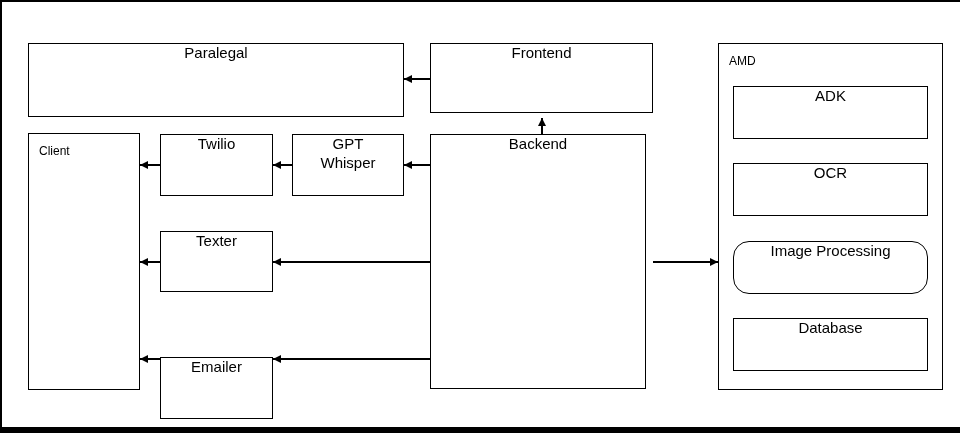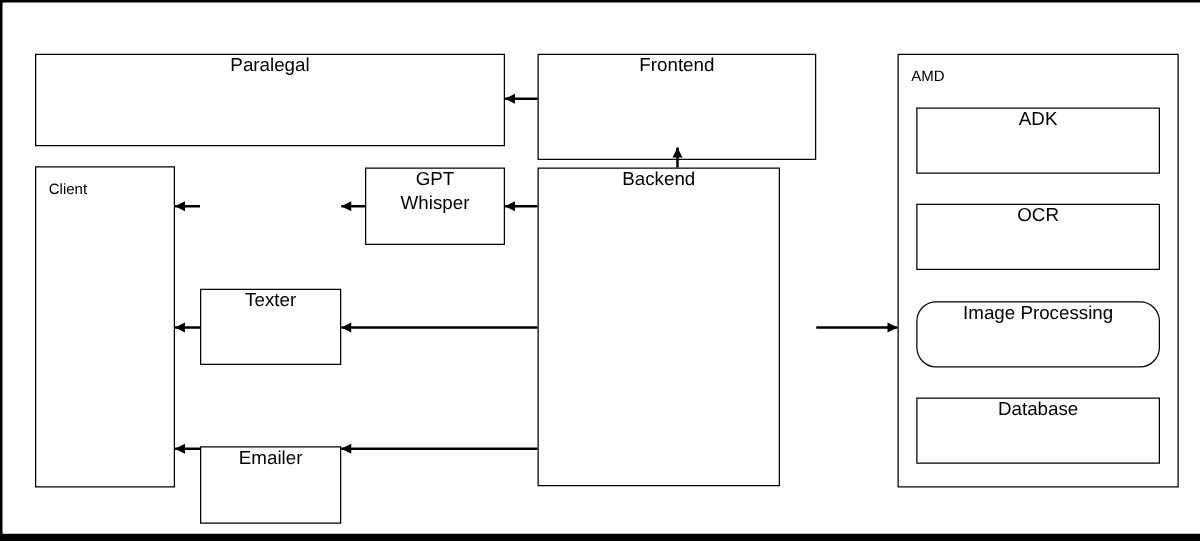--- a/index.html
+++ b/index.html
@@ -20,27 +20,27 @@
     position:absolute; border:1.5px solid #000; background:#fff;
     display:flex; align-items:flex-start; justify-content:center;
     font-size:15px; line-height:1.25; text-align:center; white-space:pre-line;
   }
   .container-box {
     position:absolute; border:1.5px solid #000; background:#fff; font-size:15px;
   }
   .container-label { position:absolute; left:10px; top:10px; font-size:12px; }
 
   #n-paralegal { left:28px;  top:43px;  width:376px; height:74px; }
-  #n-frontend  { left:430px; top:43px;  width:223px; height:85px; }
+  #n-frontend  { left:430px; top:43px;  width:223px; height:70px; }
   #n-client    { left:28px;  top:133px; width:112px; height:257px; }
   #n-twilio    { left:160px; top:134px; width:113px; height:62px; }
   #n-gpt       { left:292px; top:134px; width:112px; height:62px; }
   #n-texter    { left:160px; top:231px; width:113px; height:61px; }
   #n-emailer   { left:160px; top:327px; width:113px; height:62px;margin-top:30px; }
-  #n-backend   { left:430px; top:134px; width:194px; height:255px; }
+  #n-backend   { left:430px; top:134px; width:216px; height:255px; }
   #n-amd       { left:718px; top:43px;  width:225px; height:347px; }
 
   .amd-sub { left:14px; width:195px; height:53px; }
   #n-adk      { top:42px; }
   #n-ocr      { top:119px; }
   #n-imgproc  { top:197px;border-radius:16px; }
   #n-database { top:274px; }
 
   
   .edge { position:absolute; }
@@ -79,20 +79,23 @@
   </div>
 
   <div class="box" id="n-frontend">
     <span>Frontend</span>
   </div>
 
   <div class="container-box" id="n-client">
     <span class="container-label">Client</span>
   </div>
 
+  <div class="box" id="n-twilio">
+    <span>Twilio</span>
+  </div>
 
   <div class="box" id="n-gpt">
     <span>GPT
 Whisper</span>
   </div>
 
   <div class="box" id="n-texter">
     <span>Texter</span>
   </div>
 

